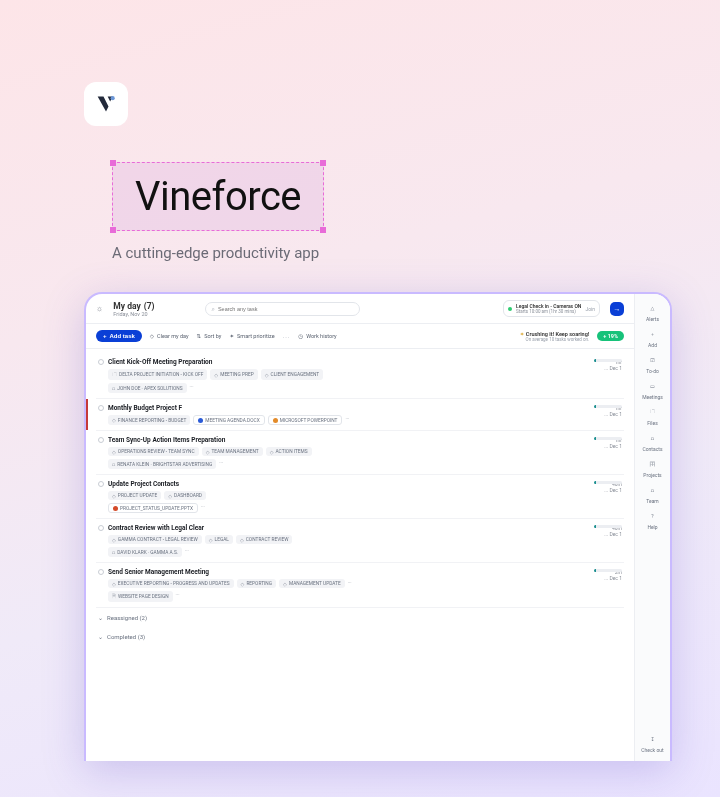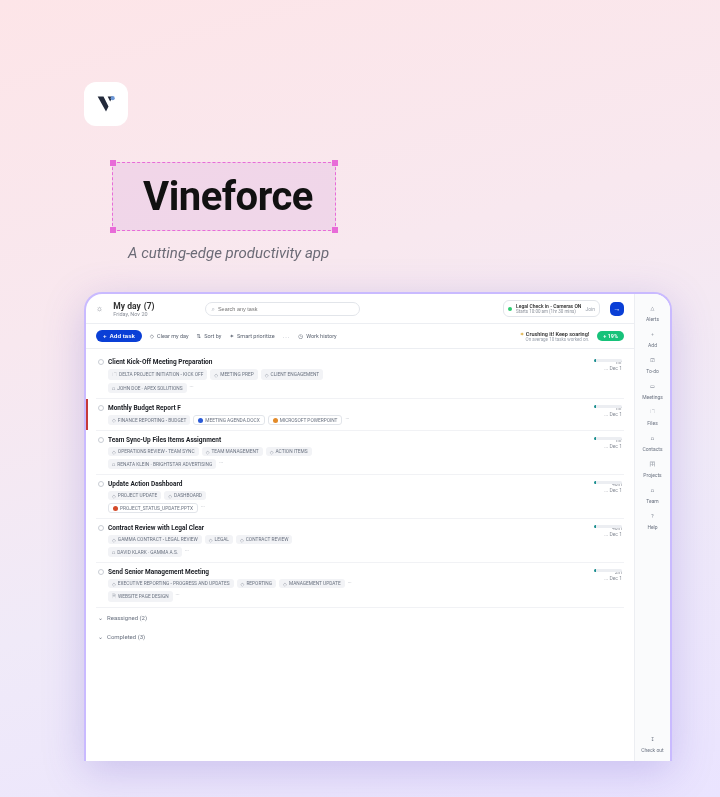--- a/index.html
+++ b/index.html
@@ -7,24 +7,24 @@
     width: 720px; height: 797px;
     background: linear-gradient(165deg, #fde5e8 0%, #f8e8ef 35%, #f0eaf8 65%, #eae4ff 100%);
     font-family: -apple-system, BlinkMacSystemFont, "Segoe UI", Roboto, sans-serif;
     color: #222; position: relative; overflow: hidden;
   }
   .canvas { position: absolute; inset: 28px 18px 24px 28px; border-radius: 22px; }
   .logo-box { position: absolute; top: 54px; left: 56px; width:44px; height:44px; background:#fff; border-radius:12px; display:flex; align-items:center; justify-content:center; }
   .logo-mark { width:20px; height:20px; position:relative; }
   .logo-mark svg { width:20px; height:20px; }
   .title-box { position:absolute; top:134px; left:84px; background:rgba(233,200,230,.55); border:1px dashed #e86bd8; padding:10px 22px; }
-  .title-box h1 { font-size:40px; font-weight:700; color:#111; letter-spacing:-0.5px;margin-left:8px; }
+  .title-box h1 { font-size:40px; font-weight:400; color:#111; letter-spacing:-0.5px; }
   .handle { position:absolute; width:6px; height:6px; background:#e86bd8; }
   .h-tl{top:-3px;left:-3px}.h-tr{top:-3px;right:-3px}.h-bl{bottom:-3px;left:-3px}.h-br{bottom:-3px;right:-3px}
-  .subtitle { position:absolute; top:216px; left:100px; font-size:15px; color:#6b6b76;font-style:italic; }
+  .subtitle { position:absolute; top:216px; left:84px; font-size:15px; color:#6b6b76; }
 
   .app { position:absolute; top:264px; left:56px; right:30px; bottom:12px; background:#fff; border-radius:18px 18px 0 0; box-shadow:0 10px 40px rgba(100,80,200,.25); overflow:hidden; border:2px solid #c9baff; border-bottom:none; display:flex; font-size:6px; color:#333; }
   .main { flex:1; display:flex; flex-direction:column; }
   .sidebar { width:36px; background:#fafbfc; border-left:1px solid #eceef2; display:flex; flex-direction:column; align-items:center; padding:6px 0; gap:2px; font-size:5px; color:#6a7280; }
   .sidebar .sb { display:flex; flex-direction:column; align-items:center; gap:2px; cursor:pointer; padding:2px 0; }
   .sidebar .sb .ic { width:12px; height:12px; display:flex; align-items:center; justify-content:center; }
   .sidebar .spacer { flex:1; }
 
   .topbar { display:flex; align-items:center; padding:6px 10px; gap:10px; border-bottom:1px solid #eceef2; }
   .dayblock { display:flex; flex-direction:column; }
@@ -170,21 +170,21 @@
     <div style="position:absolute; right:2px; top:6px; display:flex; flex-direction:column; align-items:flex-end; gap:3px;">
       <div class="bar">
                 <div class="fill" style="width:8%"></div>
               </div>
       <div class="due">... Dec 1</div>
     </div>
           </div>
           <div class="task active">
     <div class="task-head">
       <span class="radio"></span>
-      <span class="task-title">Monthly Budget Report F</span>
+      <span class="task-title">Monthly Budget Project F</span>
       <div class="task-right">
         <div style="text-align:right">
           <div class="dur">1hr</div>
         </div>
       </div>
     </div>
     <div class="tag-row">
               <span class="tag"><span class="ti">◇</span>FINANCE REPORTING - BUDGET</span>
               <span class="tag chip-file"><span class="fdot "></span>MEETING AGENDA.DOCX</span>
               <span class="tag chip-file"><span class="fdot orange"></span>MICROSOFT POWERPOINT</span>
@@ -194,21 +194,21 @@
     <div style="position:absolute; right:2px; top:6px; display:flex; flex-direction:column; align-items:flex-end; gap:3px;">
       <div class="bar">
                 <div class="fill" style="width:8%"></div>
               </div>
       <div class="due">... Dec 1</div>
     </div>
           </div>
           <div class="task">
     <div class="task-head">
       <span class="radio"></span>
-      <span class="task-title">Team Sync-Up Files Items Assignment</span>
+      <span class="task-title">Team Sync-Up Action Items Preparation</span>
       <div class="task-right">
         <div style="text-align:right">
           <div class="dur">1hr</div>
         </div>
       </div>
     </div>
     <div class="tag-row">
               <span class="tag"><span class="ti">◇</span>OPERATIONS REVIEW - TEAM SYNC</span>
               <span class="tag"><span class="ti">◇</span>TEAM MANAGEMENT</span>
               <span class="tag"><span class="ti">◇</span>ACTION ITEMS</span>
@@ -220,21 +220,21 @@
     <div style="position:absolute; right:2px; top:6px; display:flex; flex-direction:column; align-items:flex-end; gap:3px;">
       <div class="bar">
                 <div class="fill" style="width:8%"></div>
               </div>
       <div class="due">... Dec 1</div>
     </div>
           </div>
           <div class="task">
     <div class="task-head">
       <span class="radio"></span>
-      <span class="task-title">Update Action Dashboard</span>
+      <span class="task-title">Update Project Contacts</span>
       <div class="task-right">
         <div style="text-align:right">
           <div class="dur">40m</div>
         </div>
       </div>
     </div>
     <div class="tag-row">
               <span class="tag"><span class="ti">◇</span>PROJECT UPDATE</span>
               <span class="tag"><span class="ti">◇</span>DASHBOARD</span>
             </div>

